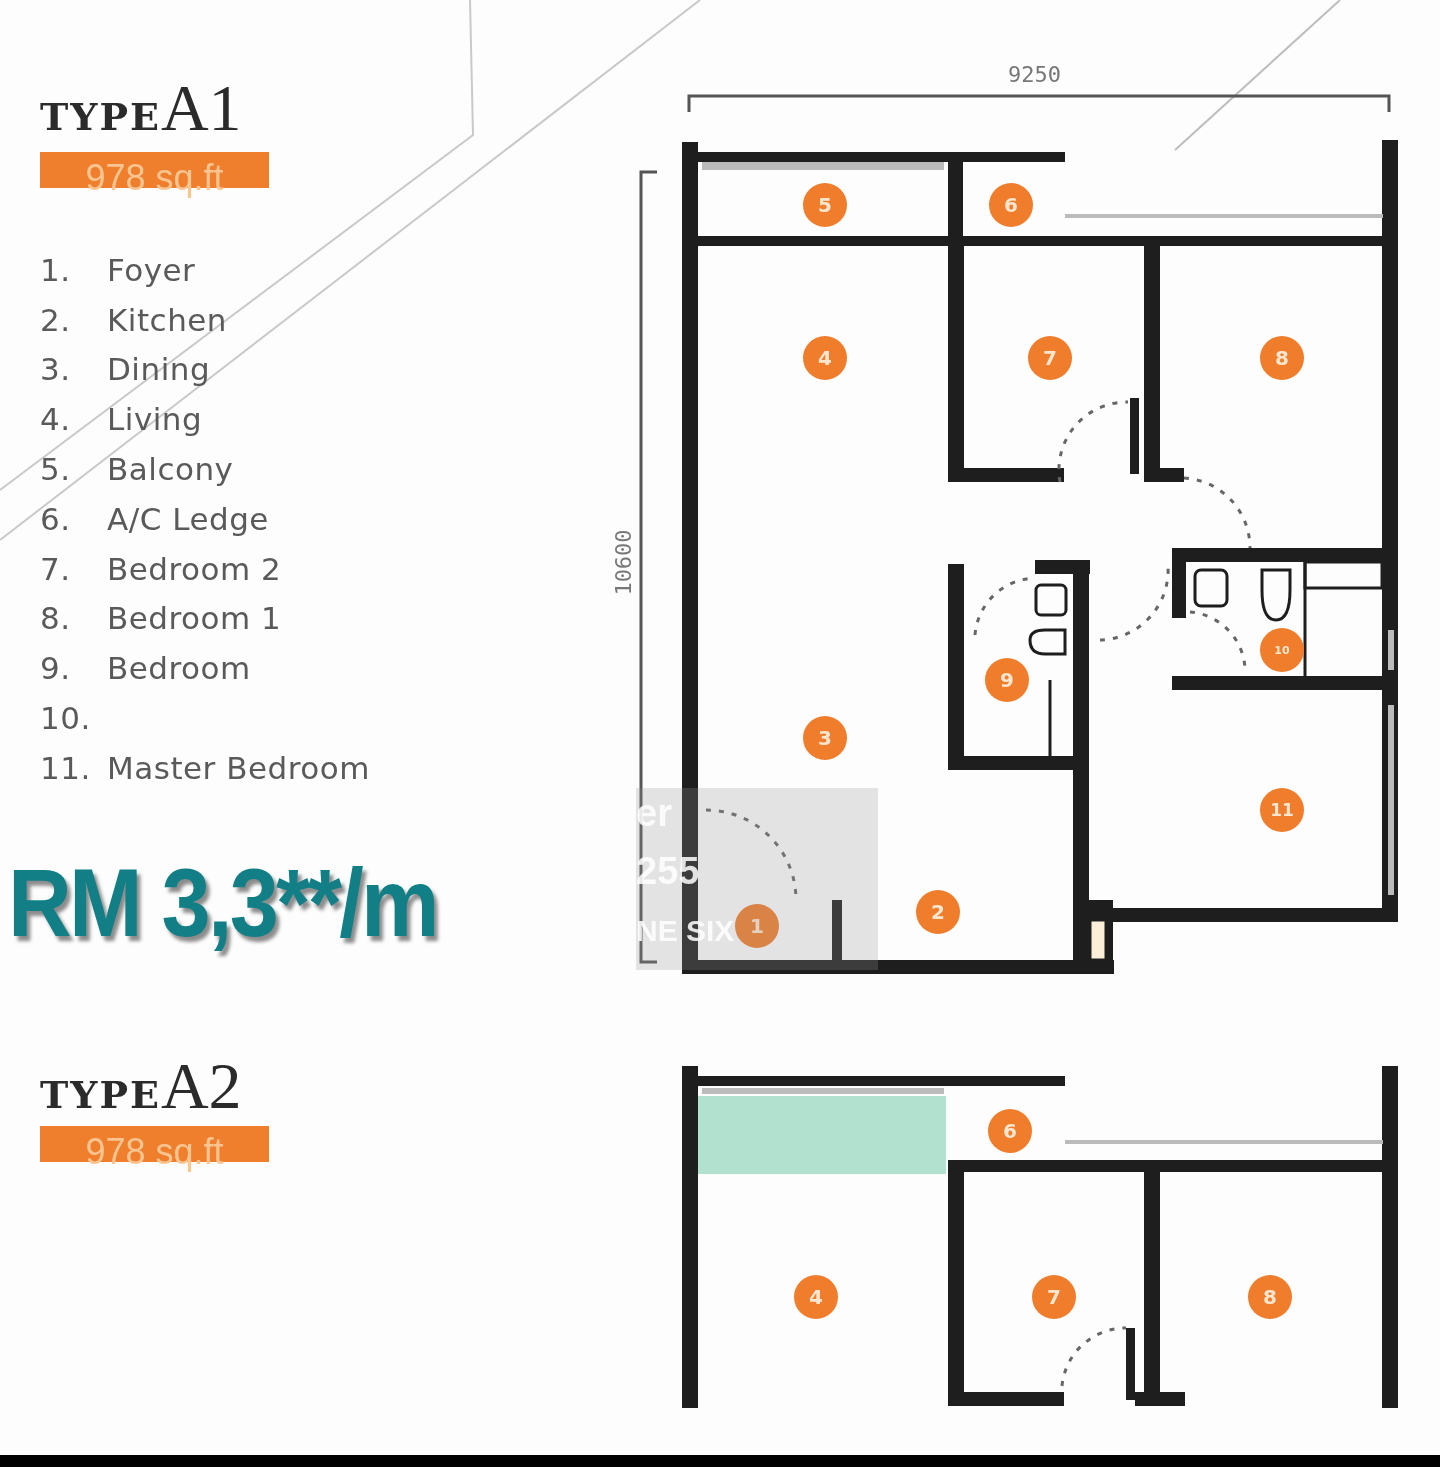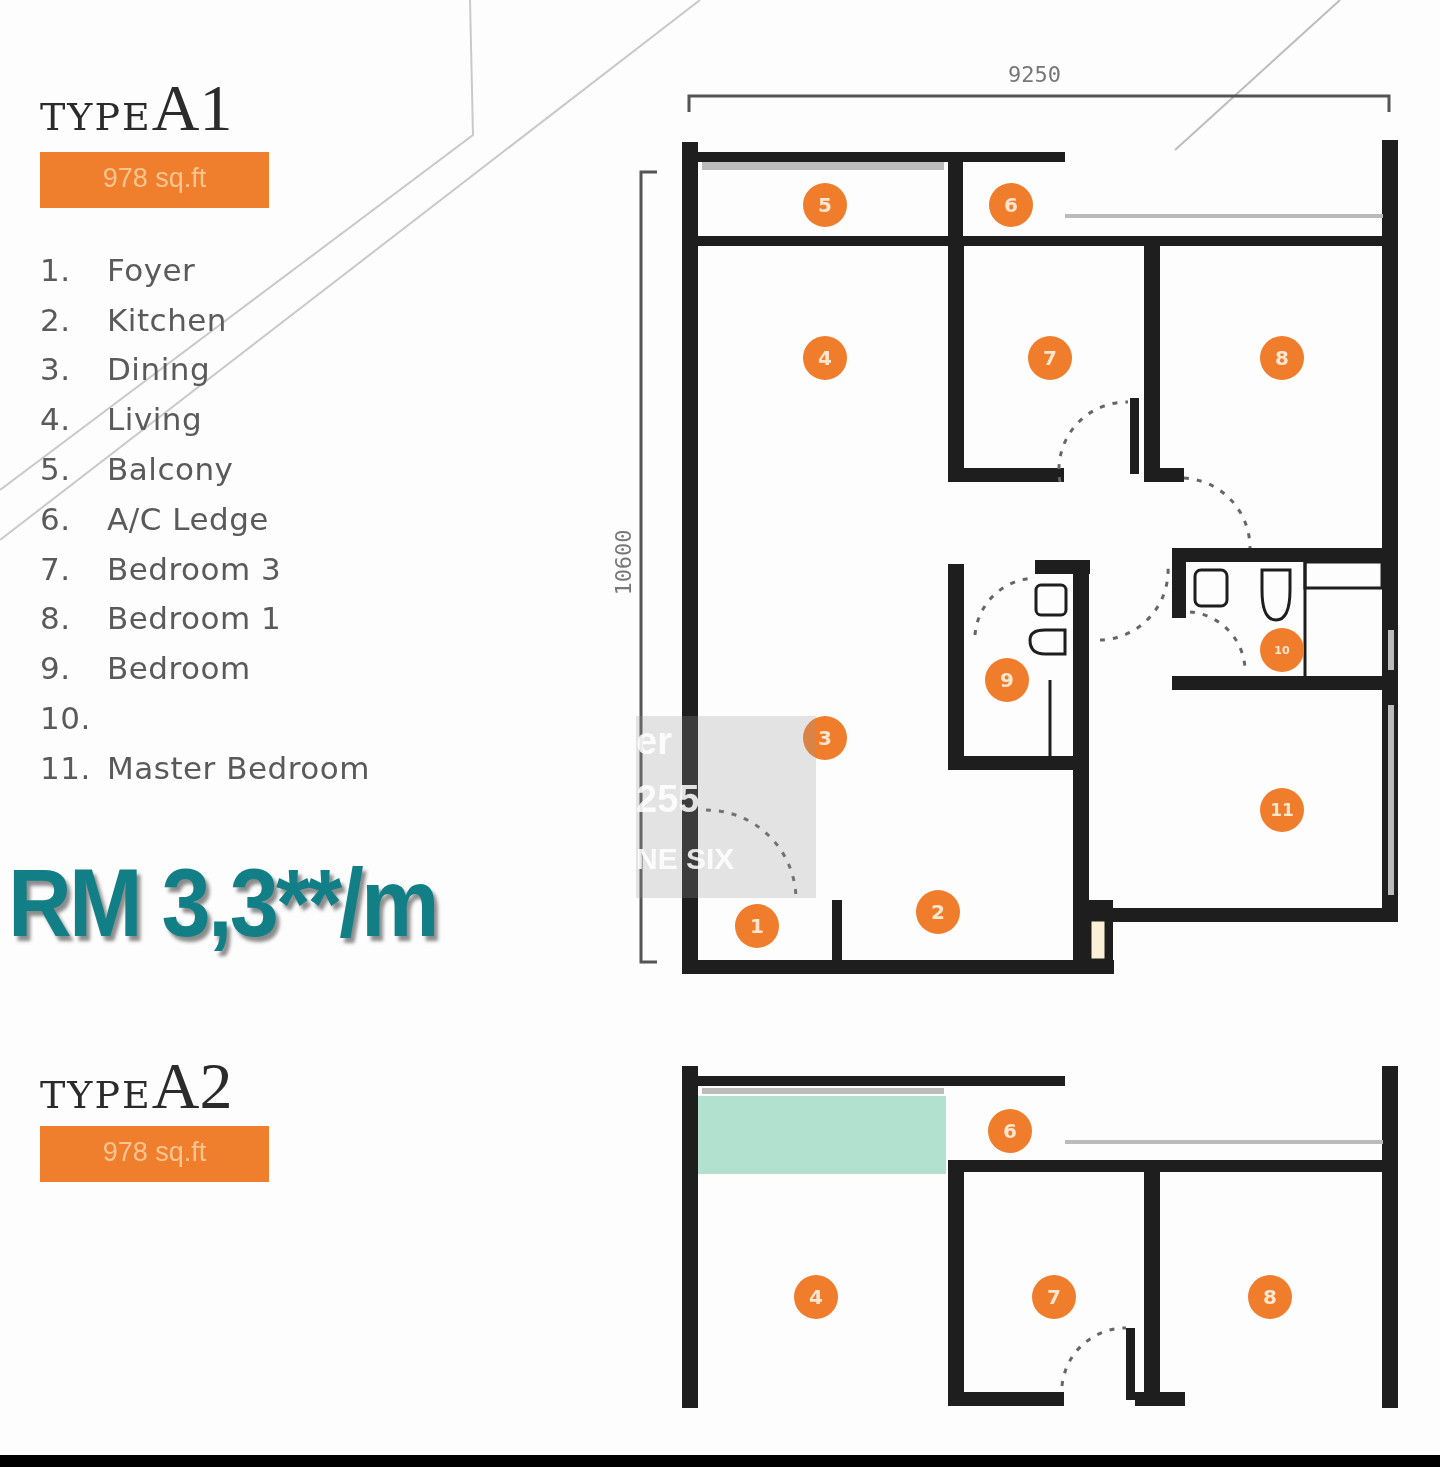--- a/index.html
+++ b/index.html
@@ -1,29 +1,29 @@
 <!DOCTYPE html>
 <html><head>
 <meta charset="utf-8">
 <style>
   html,body{margin:0;padding:0;}
   body{width:1440px;height:1467px;background:#fdfdfd;position:relative;overflow:hidden;font-family:"Liberation Sans",sans-serif;}
   .abs{position:absolute;}
   .type-title{position:absolute;left:40px;color:#2b2b2b;font-family:"DejaVu Serif",serif;white-space:nowrap;}
-  .type-title .small{font-size:38px;font-weight:normal;letter-spacing:2px;font-variant:small-caps;margin-top:40px;}
+  .type-title .small{font-size:38px;font-weight:bold;letter-spacing:2px;font-variant:small-caps;margin-top:40px;}
   .type-title .big{font-size:66px;font-family:"Liberation Serif",serif;}
-  .area-badge{position:absolute;left:40px;width:229px;height:56px;background:#f07f2d;color:#fbc592;font-size:27px;line-height:52px;text-align:center;font-family:"Liberation Sans",sans-serif;}
+  .area-badge{position:absolute;left:40px;width:229px;height:36px;background:#f07f2d;color:#fbc592;font-size:36px;line-height:52px;text-align:center;font-family:"Liberation Sans",sans-serif;}
   .legend{position:absolute;left:40px;top:245px;margin:0;padding:0;list-style:none;}
   .legend li{height:49.8px;font-size:31px;color:#5a5a5a;display:flex;align-items:center;font-family:"DejaVu Sans",sans-serif;letter-spacing:0.5px;}
   .legend .num{width:67px;display:inline-block;}
   .price{position:absolute;left:8px;top:848px;font-size:96px;font-weight:bold;color:#127f86;font-family:"Liberation Sans",sans-serif;letter-spacing:-3px;text-shadow:4px 5px 4px rgba(0,0,0,0.45);transform:scaleX(0.92);transform-origin:left;white-space:nowrap;}
   .marker{position:absolute;width:44px;height:44px;margin:-22px 0 0 -22px;border-radius:50%;background:#ef7d2b;color:#fde6cf;font-size:20px;font-weight:bold;display:flex;align-items:center;justify-content:center;font-family:"DejaVu Sans",sans-serif;}
   .dim{position:absolute;color:#777;font-size:22px;font-family:"DejaVu Sans Mono",monospace;}
   .bottom-bar{position:absolute;left:0;top:1455px;width:1440px;height:12px;background:#000;}
-  .watermark{position:absolute;left:636px;top:716px;width:180px;height:182px;background:rgba(150,150,150,0.25);color:rgba(255,255,255,0.85);font-size:38px;font-weight:bold;overflow:hidden;}
+  .watermark{position:absolute;left:636px;top:788px;width:242px;height:182px;background:rgba(150,150,150,0.25);color:rgba(255,255,255,0.85);font-size:38px;font-weight:bold;overflow:hidden;}
   .watermark span{position:absolute;display:block;white-space:nowrap;}
 </style>
 </head>
 <body>
 
 <svg class="abs" style="left:0;top:0" width="1440" height="1467">
   <polyline points="470,0 473,135 0,490" fill="none" stroke="#c9c9c9" stroke-width="2"></polyline>
   <polyline points="700,0 0,540" fill="none" stroke="#c9c9c9" stroke-width="2"></polyline>
   <polyline points="1340,0 1175,150" fill="none" stroke="#bdbdbd" stroke-width="2"></polyline>
 </svg>
@@ -53,21 +53,21 @@
   <li>
       <span class="num">5.</span>
       <span>Balcony</span>
     </li>
   <li>
       <span class="num">6.</span>
       <span>A/C Ledge</span>
     </li>
   <li>
       <span class="num">7.</span>
-      <span>Bedroom 3</span>
+      <span>Bedroom 2</span>
     </li>
   <li>
       <span class="num">8.</span>
       <span>Bedroom 1</span>
     </li>
   <li>
       <span class="num">9.</span>
       <span>Bedroom</span>
     </li>
   <li>

